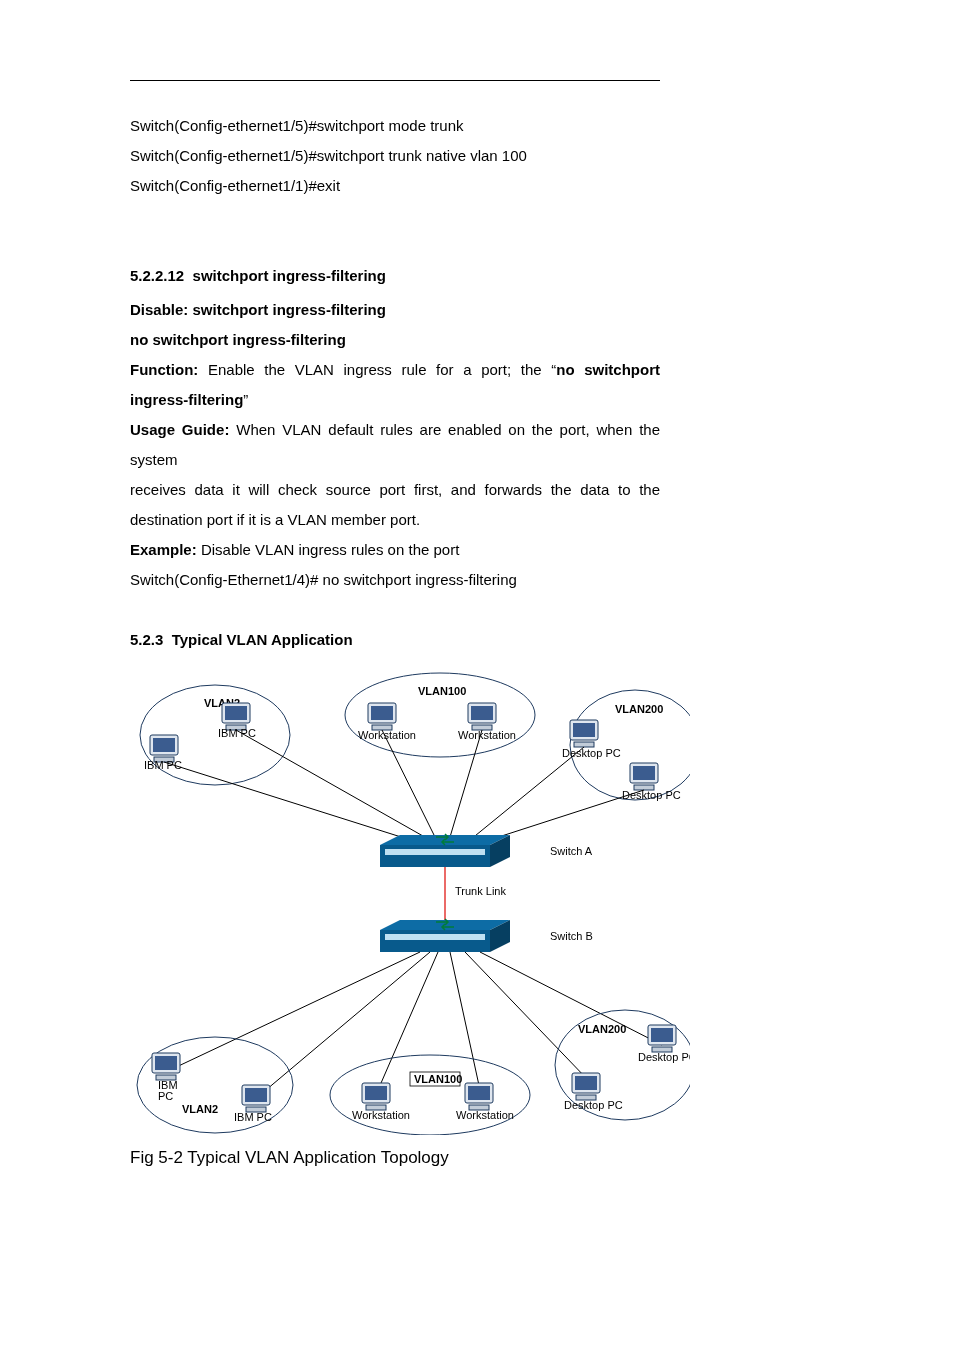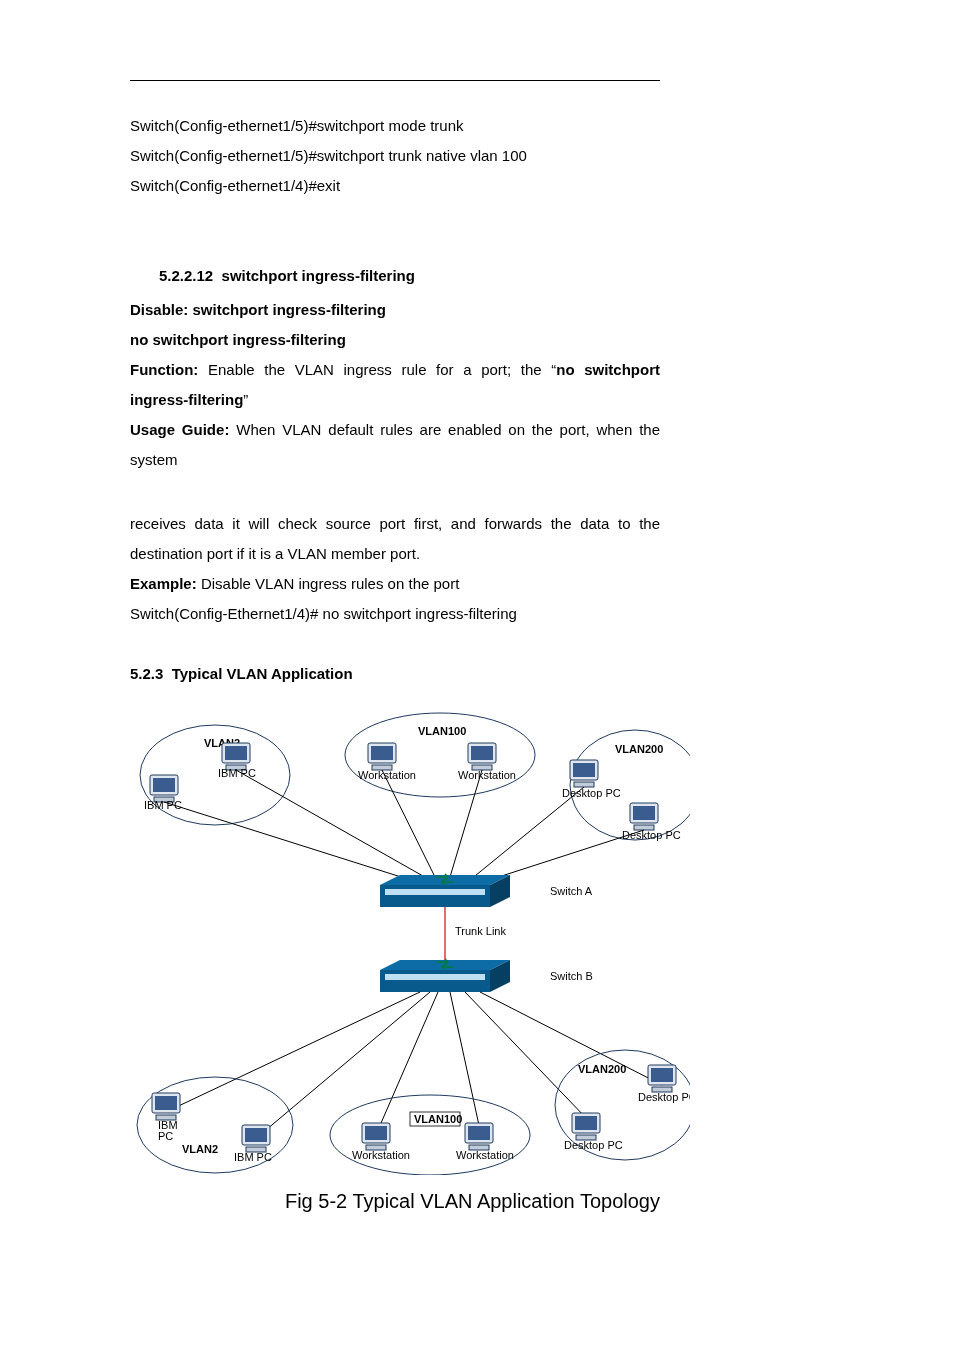--- a/index.html
+++ b/index.html
@@ -23,32 +23,31 @@
     border: none;
     border-top: 1.5px solid #000;
     margin: 0 0 30px 0;
   }
   .mono-line { margin: 0; }
   .section-gap { height: 26px; }
   .heading-cmd {
     font-weight: bold;
     margin-top: 34px;
     margin-bottom: 4px;
-    margin-left: 29px;
   }
   .label-bold { font-weight: bold; }
   p { margin: 0; }
   .func-line {
     text-align: justify;
     text-align-last: justify;
   }
   .heading-typical {
     font-weight: bold;
     margin-top: 30px;
-    margin-bottom: 16px;
+    margin-bottom: 10px;
   }
   
   .diagram-wrap {
     width: 560px;
     margin: 8px 0 0 0;
     position: relative;
   }
   svg { display: block; }
   .pc-body { fill: #dfe6ef; stroke: #1e3a5f; stroke-width: 1; }
   .pc-screen { fill: #3b5c8f; }
@@ -56,31 +55,31 @@
   .switch-top { fill: #0d6ca5; }
   .switch-front { fill: #085a8c; }
   .switch-side { fill: #063f61; }
   .switch-band { fill: #bfe0f2; }
   .line-thin { stroke:#000; stroke-width:1; fill:none; }
   .line-red  { stroke:#e53935; stroke-width:1.5; fill:none; }
   .ellipse   { stroke:#1e3a5f; stroke-width:1; fill:none; }
   .dlabel    { font-family: Arial, sans-serif; font-size:11px; fill:#000; }
   .dlabel-b  { font-family: Arial, sans-serif; font-size:11px; font-weight:bold; fill:#000; }
   .arrow     { stroke:#007c3a; stroke-width:1.5; fill:none; }
-  .caption { text-align:right; font-size:20px; margin-top:6px; }
+  .caption { text-align:left; font-size:17px; margin-top:6px; }
 </style>
 </head>
 <body>
 
 <div class="page">
   <hr class="top-rule">
 
   <p class="mono-line">Switch(Config-ethernet1/5)#switchport mode trunk</p>
   <p class="mono-line">Switch(Config-ethernet1/5)#switchport trunk native vlan 100</p>
-  <p class="mono-line">Switch(Config-ethernet1/4)#exit</p>
+  <p class="mono-line">Switch(Config-ethernet1/1)#exit</p>
 
   <div class="section-gap"></div>
 
   <p class="heading-cmd">
     <span>5.2.2.12</span>
     &nbsp;<span>switchport ingress-filtering</span>
   </p>
 
   <p>
     <span class="label-bold">Disable:</span>
@@ -92,21 +91,21 @@
     <span class="label-bold">Function:</span>
     <span>Enable the VLAN ingress rule for a port; the “</span><span class="label-bold">no switchport ingress-filtering</span><span>”</span>
   </p>
 
 
 
   <p style="text-align:justify; text-align-last:justify;">
     <span class="label-bold">Usage Guide:</span>
     <span>When VLAN default rules are enabled on the port, when the system</span>
   </p>
-  <p style="text-align:justify;margin-top:34px;">receives data it will check source port first, and forwards the data to the destination port if it is a VLAN member port.</p>
+  <p style="text-align:justify;">receives data it will check source port first, and forwards the data to the destination port if it is a VLAN member port.</p>
 
   <p>
     <span class="label-bold">Example:</span>
     <span>Disable VLAN ingress rules on the port</span>
   </p>
   <p>Switch(Config-Ethernet1/4)# no switchport ingress-filtering</p>
 
   <p class="heading-typical">
     <span>5.2.3</span>
     &nbsp;<span>Typical VLAN Application</span>

